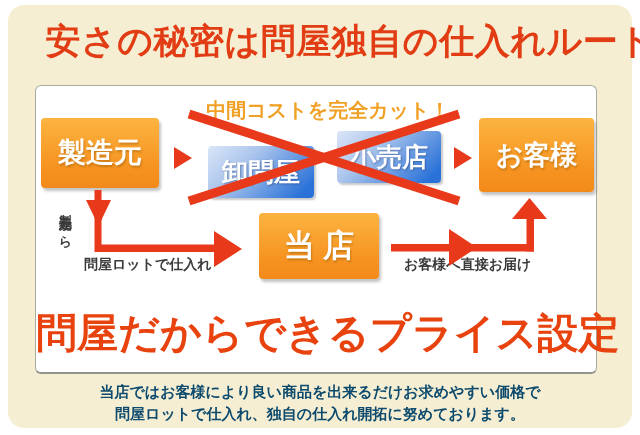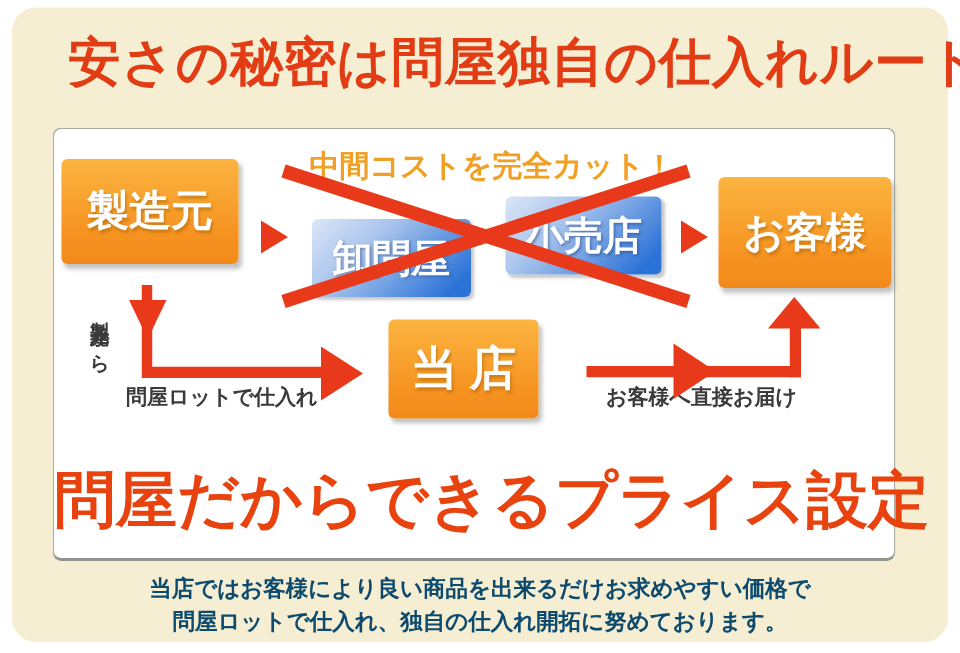--- a/index.html
+++ b/index.html
@@ -34,25 +34,25 @@
   .node-orange{
     background:linear-gradient(180deg,#fcb440 0%,#f69321 70%,#f28a1a 100%);
     box-shadow:2px 3px 3px rgba(120,120,120,0.45);
     text-shadow:1px 2px 2px rgba(150,90,0,0.45);
   }
   .node-blue{
     background:linear-gradient(135deg,#dbe6f8 0%,#a9c4ec 35%,#2a72d8 90%);
     box-shadow:2px 2px 2px rgba(120,120,120,0.4);
     text-shadow:1px 1px 2px rgba(30,60,120,0.5);
   }
-  #node-manufacturer{left:5px;top:20px;width:118px;height:70px;font-size:28px;}
+  #node-manufacturer{left:5px;top:32px;width:118px;height:70px;font-size:28px;}
   #node-wholesaler{left:172px;top:60px;width:106px;height:52px;font-size:26px;}
   #node-retailer{left:301px;top:45px;width:104px;height:52px;font-size:26px;}
   #node-customer{left:443px;top:32px;width:115px;height:74px;font-size:27px;}
-  #node-store{left:223px;top:127px;width:100px;height:66px;font-size:31px;letter-spacing:8px;text-indent:8px;}
+  #node-store{left:223px;top:127px;width:120px;height:66px;font-size:31px;letter-spacing:8px;text-indent:8px;}
   .vlabel{
     position:absolute;left:20px;top:118px;
     writing-mode:vertical-rl;text-orientation:upright;
     font-size:13px;font-weight:bold;color:#3a3a3a;letter-spacing:2px;
   }
   .label-wholesale{
     position:absolute;left:48px;top:170px;
     font-size:14px;font-weight:bold;color:#3a3a3a;white-space:nowrap;
   }
   .label-delivery{

